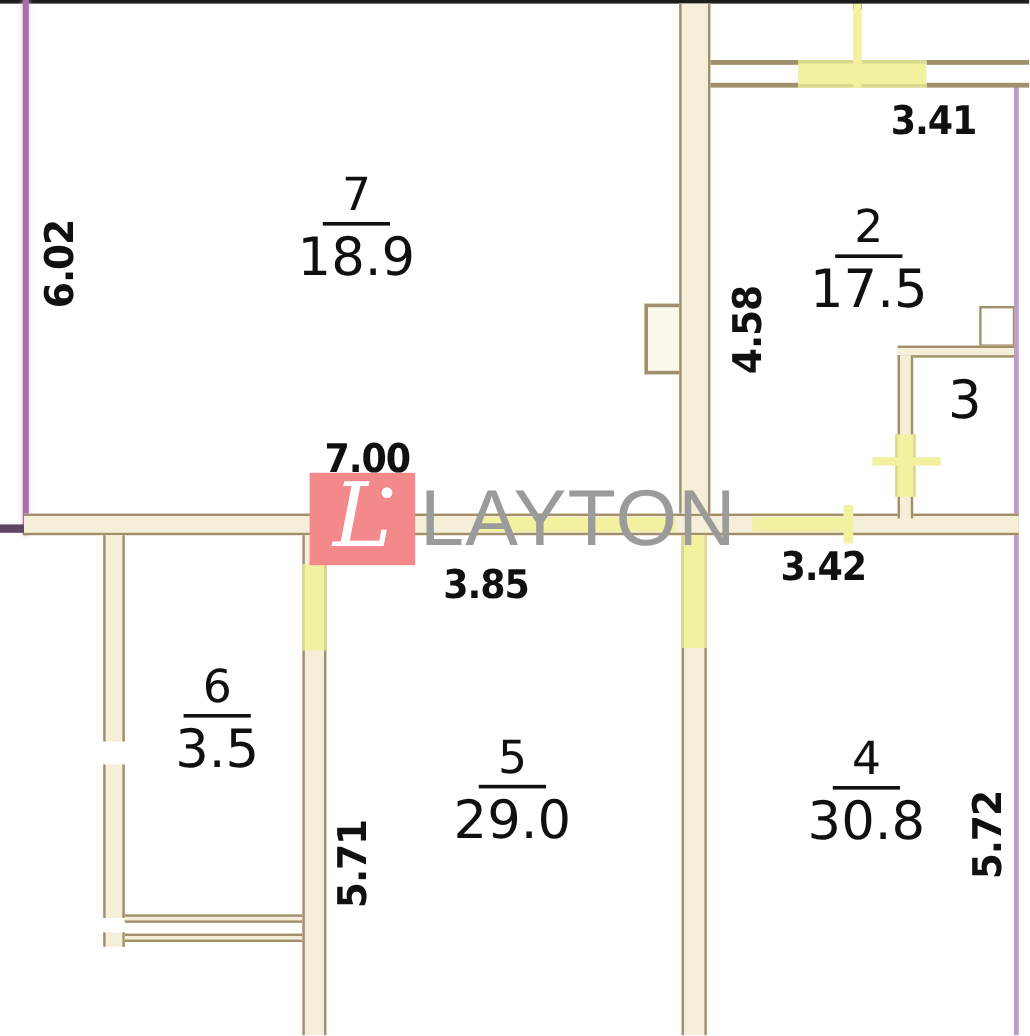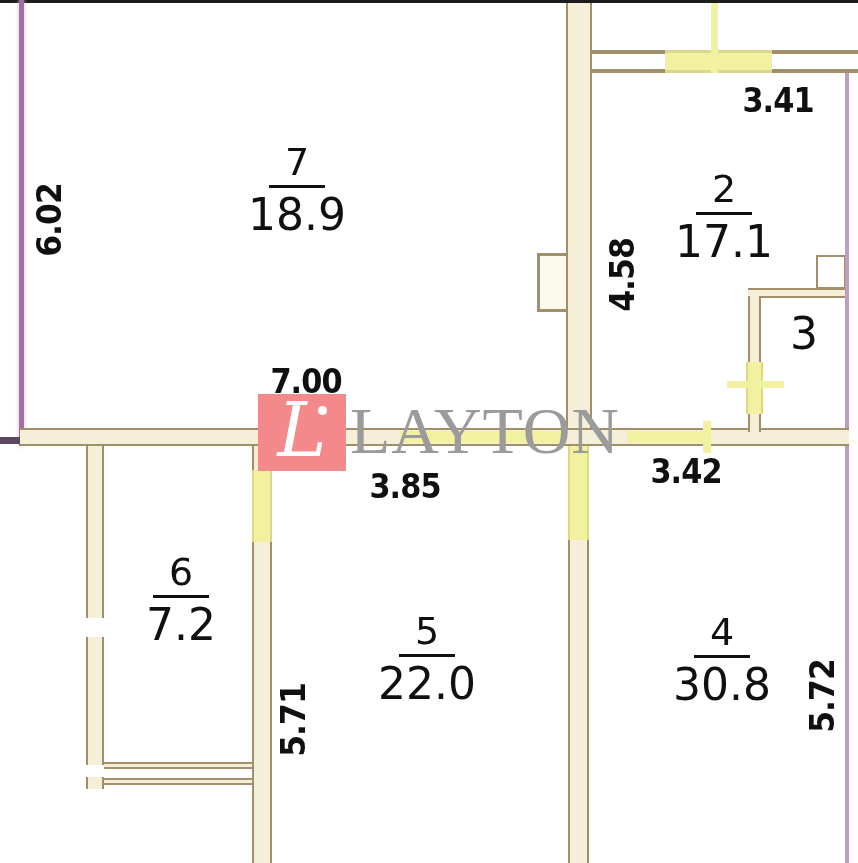--- a/index.html
+++ b/index.html
@@ -36,21 +36,21 @@
   .room-label{position:absolute;text-align:center;z-index:6;color:var(--ink);}
   .room-num{display:inline-block;font-size:38px;line-height:42px;padding:0 16px 2px 16px;border-bottom:3px solid var(--ink);}
   .room-area{font-size:44px;line-height:50px;margin-top:2px;}
   .room-single{position:absolute;font-size:44px;z-index:6;color:var(--ink);}
   
   .wm-logo{position:absolute;left:258px;top:394px;width:88px;height:77px;background:var(--logo-red);z-index:5;}
   .wm-letter{position:absolute;left:6px;top:-6px;width:76px;text-align:center;color:#ffffff;
     font-family:"DejaVu Serif",serif;font-style:italic;font-size:74px;line-height:84px;}
   .wm-dot{position:absolute;left:60px;top:12px;width:9px;height:9px;border-radius:50%;background:#ffffff;}
   .wm-text{position:absolute;left:350px;top:395px;height:72px;line-height:72px;font-size:66px;
-    color:var(--brand-gray);font-family:Liberation Serif, serif;letter-spacing:1px;z-index:5;}
+    color:var(--brand-gray);font-family:Liberation Sans, sans-serif;letter-spacing:1px;z-index:5;}
 </style>
 </head>
 <body>
 
 <div class="plan">
 
   <div class="line" style="left:0;top:0;width:858px;height:3px;background:#1c1c1c;"></div>
   <div style="position:absolute;left:19px;top:0;width:5px;height:446px;background:var(--outer-wall-left);box-shadow:0 0 4px #ddb8dd;z-index:3;"></div>
   <div style="position:absolute;left:845px;top:72px;width:4px;height:791px;background:var(--outer-wall-right);z-index:3;"></div>
   <div class="line" style="left:0;top:437px;width:24px;height:7px;background:#5d4660;"></div>
@@ -93,30 +93,30 @@
     <div class="wm-dot"></div>
   </div>
   <div class="wm-text">LAYTON</div>
 
   <div class="room-label" style="left:227px;top:141px;width:140px;">
     <div><span class="room-num">7</span></div>
     <div class="room-area">18.9</div>
   </div>
   <div class="room-label" style="left:654px;top:168px;width:140px;">
     <div><span class="room-num">2</span></div>
-    <div class="room-area">17.1</div>
+    <div class="room-area">17.5</div>
   </div>
   <div class="room-single" style="left:790px;top:308px;">3</div>
   <div class="room-label" style="left:111px;top:551px;width:140px;">
     <div><span class="room-num">6</span></div>
-    <div class="room-area">7.2</div>
+    <div class="room-area">3.5</div>
   </div>
   <div class="room-label" style="left:352px;top:610px;width:150px;">
     <div><span class="room-num">5</span></div>
-    <div class="room-area">22.0</div>
+    <div class="room-area">29.0</div>
   </div>
   <div class="room-label" style="left:652px;top:611px;width:140px;">
     <div><span class="room-num">4</span></div>
     <div class="room-area">30.8</div>
   </div>
 
   <div class="dim vert" style="left:4px;top:200px;width:96px;height:40px;">6.02</div>
   <div class="dim" style="left:728px;top:83px;width:100px;height:36px;">3.41</div>
   <div class="dim vert" style="left:575px;top:257px;width:96px;height:36px;">4.58</div>
   <div class="dim" style="left:256px;top:364px;width:100px;height:36px;">7.00</div>

